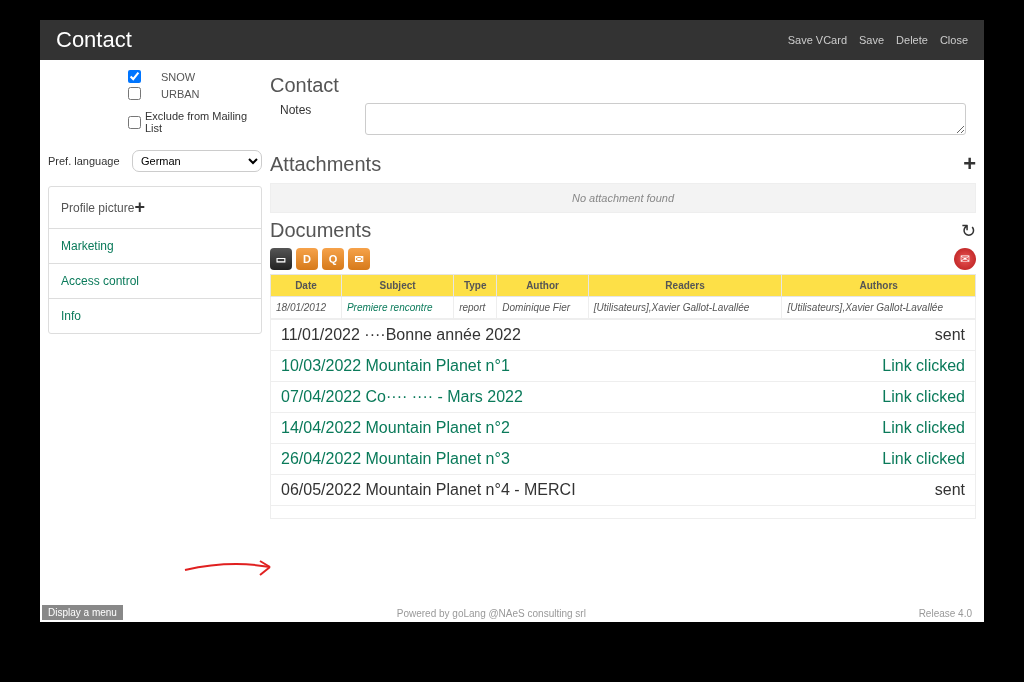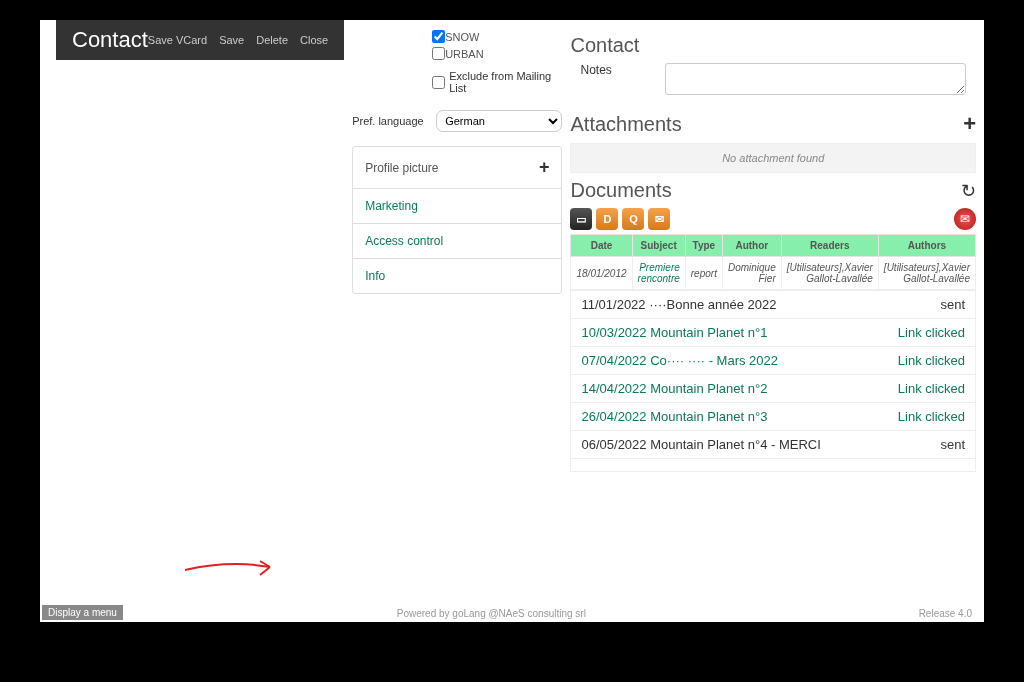--- a/index.html
+++ b/index.html
@@ -1,60 +1,60 @@
 <!DOCTYPE html>
 <html><head>
 <meta charset="utf-8">
 <style>
 * { box-sizing: border-box; margin: 0; padding: 0; }
 body { font-family: "Helvetica Neue", Arial, sans-serif; font-size: 12px; color: #333; background: #000; }
 .viewport { width: 1024px; height: 682px; margin: 0 auto; background: #000; position: relative; }
-.app { position: absolute; top: 20px; left: 40px; right: 40px; bottom: 60px; background: #fff; display: flex; flex-direction: row; padding-left: 16px; }
+.app { position: absolute; top: 20px; left: 40px; right: 40px; bottom: 60px; background: #fff; display: flex; flex-direction: column; }
 .topbar { background: #333; color: #fff; height: 40px; display: flex; align-items: center; padding: 0 16px; }
 .topbar-title { font-size: 22px; font-weight: 300; flex: 1; }
 .topbar-actions { display: flex; gap: 12px; font-size: 11px; }
 .topbar-actions span { cursor: pointer; color: #ccc; }
 .main { flex: 1; display: flex; overflow: auto; }
 .sidebar { width: 230px; padding: 8px; }
 .content { flex: 1; padding: 8px 8px 8px 0; }
-.check-row { padding: 2px 0 2px 80px; font-size: 11px; display: flex; align-items: center; gap: 0; }
+.check-row { padding: 2px 0 2px 80px; font-size: 11px; display: flex; align-items: center; gap: 20px; }
 .check-row label { color: #555; }
 .exclude-row { padding: 8px 0 8px 80px; font-size: 11px; display: flex; align-items: center; gap: 4px; }
 .pref-row { display: flex; align-items: center; gap: 8px; padding: 8px 0; }
 .pref-row label { font-size: 11px; width: 76px; }
 select { flex: 1; height: 22px; border: 1px solid #ccc; border-radius: 7px; font-size: 11px; padding: 0 4px; background: #fff; }
 .accordion { border: 1px solid #ddd; border-radius: 3px; margin-top: 6px; }
 .acc-item { border-bottom: 1px solid #ddd; }
 .acc-item:last-child { border-bottom: none; }
-.acc-header { padding: 10px 12px; font-size: 12px; color: #555; display: flex; justify-content: space-between; align-items: center; cursor: pointer; }
+.acc-header { padding: 10px 12px; font-size: 12px; color: #555; display: flex; align-items: center; cursor: pointer; }
 .acc-header.link { color: #0a7a5a; }
 .acc-header .plus { font-size: 18px; font-weight: bold; color: #333; }
 .meta { font-size: 10px; color: #888; margin: 10px 4px; line-height: 1.6; }
 .section-title { font-size: 20px; font-weight: 400; color: #555; margin: 6px 0; display: flex; justify-content: space-between; align-items: center; }
 .section-title .plus { font-size: 22px; font-weight: bold; color: #333; cursor: pointer; }
 .form-grid { border: 1px solid #eee; border-top: 2px solid #ddd; padding: 10px; display: grid; grid-template-columns: 75px 230px 55px 1fr; gap: 6px 10px; align-items: center; }
 .form-grid label { font-size: 11px; color: #555; }
 .form-grid input { height: 24px; border: 1px solid #ccc; border-radius: 3px; padding: 0 6px; font-size: 11px; width: 100%; }
 .form-grid input[disabled] { background: #eee; }
 .notes-row { display: grid; grid-template-columns: 75px 1fr; gap: 10px; padding: 0 10px 10px; align-items: start; }
 .notes-row textarea { width: 100%; height: 32px; border: 1px solid #ccc; border-radius: 3px; resize: vertical; }
 .attach-box { background: #f3f3f3; border: 1px solid #eee; text-align: center; padding: 8px; font-size: 11px; font-style: italic; color: #888; }
 .doc-icons { display: flex; gap: 4px; align-items: center; margin: 4px 0; }
 .doc-icons .ico { width: 22px; height: 22px; border-radius: 4px; display: flex; align-items: center; justify-content: center; color: #fff; font-size: 11px; font-weight: bold; }
 .doc-icons .spacer { flex: 1; }
 .ico-dark { background: linear-gradient(#555,#222); }
 .ico-orange { background: linear-gradient(#f6a24a,#d67a1a); }
 .ico-red { width: 22px; height: 22px; border-radius: 50%; background: radial-gradient(#e85555,#b51818); color:#fff; display:flex; align-items:center; justify-content:center; }
 .refresh { font-size: 18px; cursor: pointer; color: #333; }
 table { width: 100%; border-collapse: collapse; font-size: 10px; }
-th { background: #86efac; border: 1px solid #e5e5e5; padding: 5px; font-weight: bold; color: #555; }
-td { border: 1px solid #eee; padding: 5px; text-align: right; font-style: italic; color: #555; }
+th { background: #fde047; border: 1px solid #e5e5e5; padding: 5px; font-weight: bold; color: #555; }
+td { border: 1px solid #eee; padding: 5px; text-align: left; font-style: italic; color: #555; }
 td.subj { color: #0a7a5a; }
 .nl-list { border: 1px solid #eee; }
-.nl-row { display: flex; justify-content: space-between; padding: 6px 10px; border-bottom: 1px solid #eee; font-size: 13px; }
+.nl-row { display: flex; justify-content: space-between; padding: 6px 10px; border-bottom: 1px solid #eee; font-size: 16px; }
 .nl-row.clicked { color: #0a7a5a; }
 .nl-row:last-child { border-bottom: none; }
 .footer { position: absolute; bottom: 60px; left: 52px; right: 40px; height: 18px; display: flex; justify-content: space-between; align-items: center; padding: 0 12px; font-size: 10px; color: #999; background:#fff; }
 .menuhint { position: absolute; bottom: 62px; left: 42px; background: #888; color: #fff; font-size: 10px; padding: 2px 6px; }
 .arrow { position: absolute; left: 180px; top: 555px; pointer-events: none; }
 </style>
 </head>
 <body>
 
 <div class="viewport">

